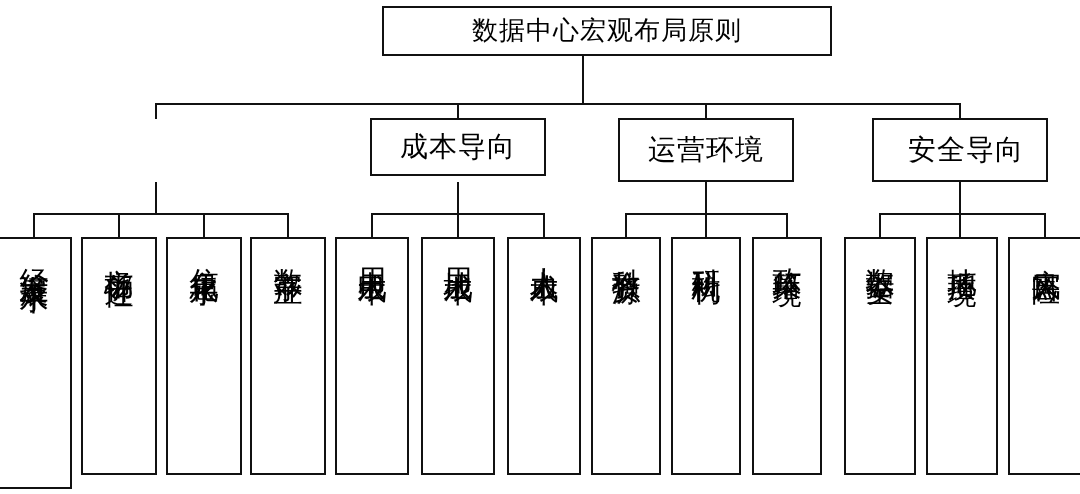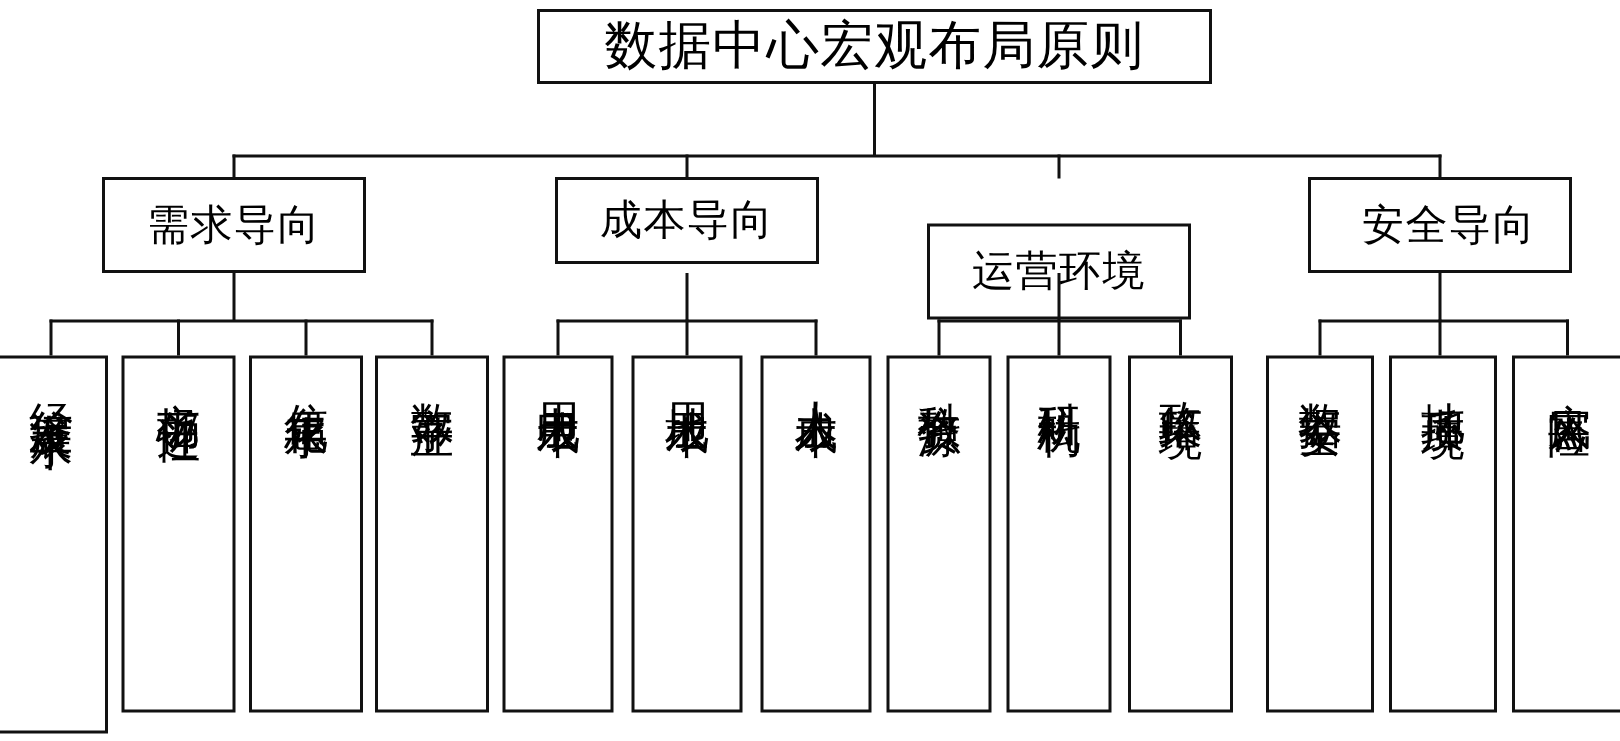--- a/index.html
+++ b/index.html
@@ -29,23 +29,24 @@
     background: #ffffff;
     display: flex;
     align-items: center;
     justify-content: center;
     text-align: center;
     line-height: 1.04;
   }
 
   
   .node.root {
-    font-size: 35px;
+    font-size: 26px;
     letter-spacing: 1px;
     padding: 0 10px;
+    margin-left: 24px;
   }
 
   
   .node.cat {
     font-size: 28px;
     letter-spacing: 1px;
   }
 
   
   .node.leaf {
@@ -83,29 +84,26 @@
 
   <div class="line v" style="left:582px; top:56px; width:2px; height:48px;"></div>
 
   <div class="line h" style="left:155px; top:103px; width:806px; height:2px;"></div>
 
   <div class="line v" style="left:155px; top:103px; width:2px; height:16px;"></div>
   <div class="line v" style="left:457px; top:103px; width:2px; height:16px;"></div>
   <div class="line v" style="left:705px; top:103px; width:2px; height:16px;"></div>
   <div class="line v" style="left:959px; top:103px; width:2px; height:16px;"></div>
 
-  <div class="node cat" style="left:68px; top:118px; width:176px; height:64px;">
-    <span>需求导向</span>
-  </div>
 
   <div class="node cat" style="left:370px; top:118px; width:176px; height:58px;">
     <span>成本导向</span>
   </div>
 
-  <div class="node cat" style="left:618px; top:118px; width:176px; height:64px;margin-top:31px;">
+  <div class="node cat" style="left:618px; top:118px; width:176px; height:64px;">
     <span>运营环境</span>
   </div>
 
   <div class="node cat" style="left:872px; top:118px; width:176px; height:64px;padding-left:12px;">
     <span>安全导向</span>
   </div>
 
   <div class="line v" style="left:155px; top:182px; width:2px; height:32px;"></div>
   <div class="line h" style="left:33px; top:213px; width:256px; height:2px;"></div>
   <div class="line v" style="left:33px; top:213px; width:2px; height:25px;"></div>

